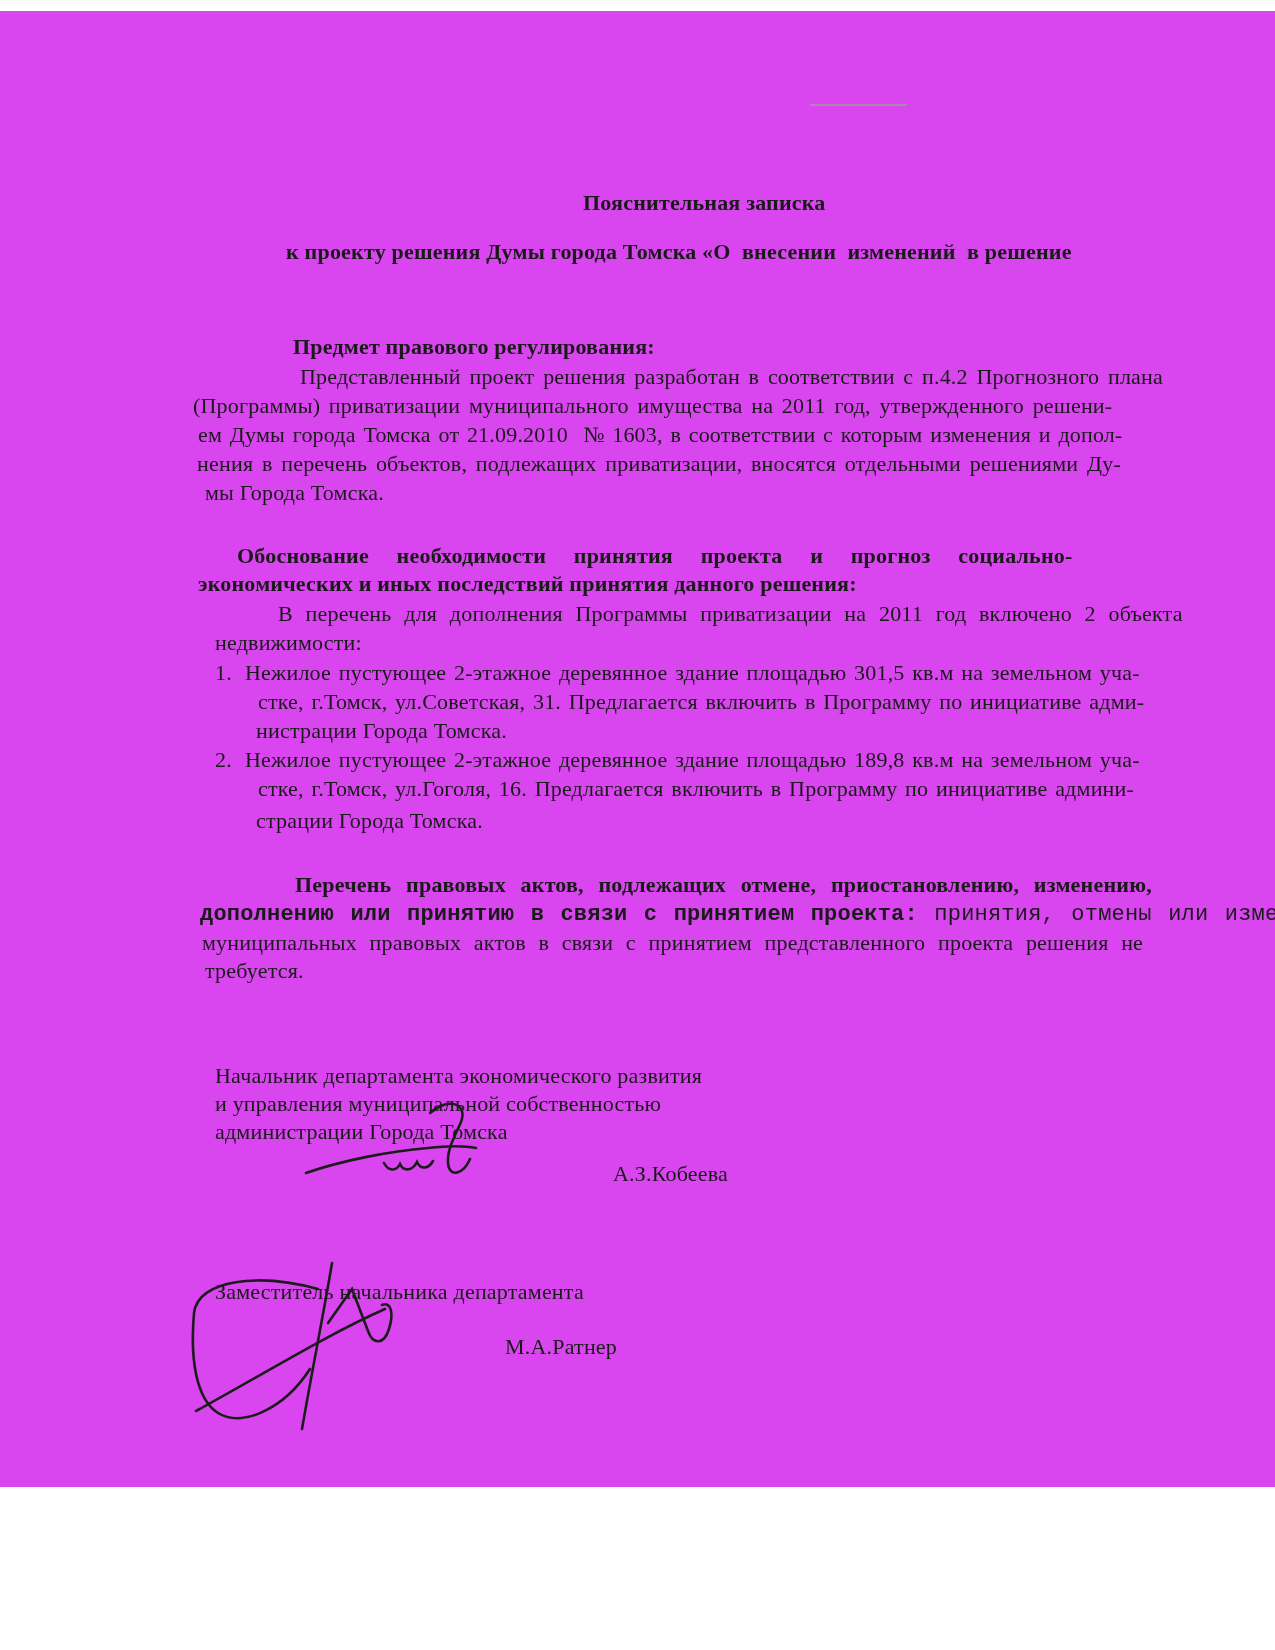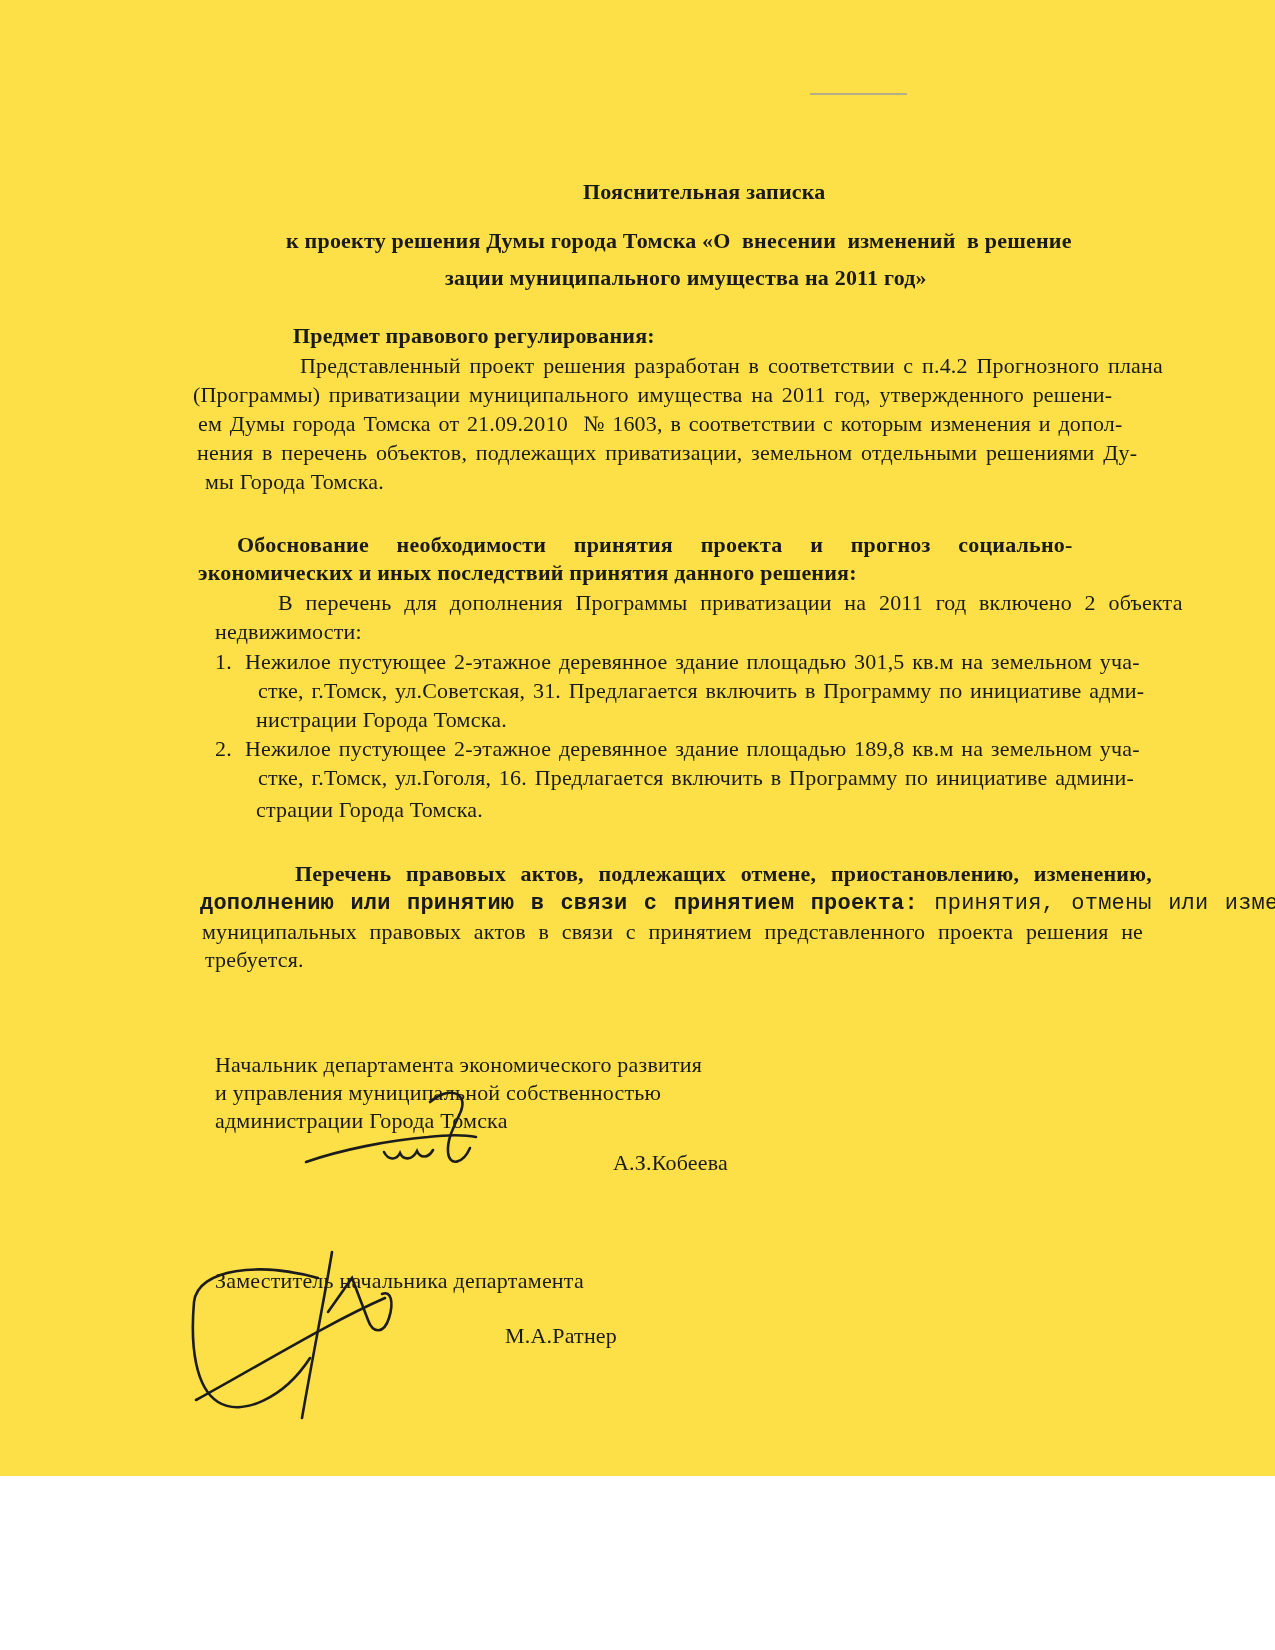--- a/index.html
+++ b/index.html
@@ -4,21 +4,21 @@
 <style>
   html,body{margin:0;padding:0;}
   body{
     width:1275px;height:1650px;
     background:#ffffff;
     font-family:"Liberation Serif","DejaVu Serif",serif;
     color:#1a1a1a;
     overflow:hidden;
     position:relative;
   }
-  .page{position:absolute;left:0;top:0;width:1275px;height:1476px;overflow:hidden;background:#fde047;}
+  .page{position:absolute;left:0;top:11px;width:1275px;height:1476px;overflow:hidden;background:#d946ef;}
   .line{
     position:absolute;
     white-space:pre;
     font-size:22px;
     line-height:28px;
     letter-spacing:0.2px;
   }
   .b{font-weight:700;}
   .ws2{word-spacing:2px;}
   .ws3{word-spacing:3px;}
@@ -34,27 +34,26 @@
 </style>
 </head>
 <body>
 
 <div class="page">
 
   <div class="artifact"></div>
 
   <div class="line b" style="left:583px;top:178px;">Пояснительная записка</div>
   <div class="line b" style="left:286px;top:206px;margin-top:21px;">к проекту решения Думы города Томска «О  внесении  изменений  в решение</div>
-  <div class="line b" style="left:445px;top:264px;">зации муниципального имущества на 2011 год»</div>
 
   <div class="line b" style="left:293px;top:322px;">Предмет правового регулирования:</div>
   <div class="line ws3" style="left:300px;top:352px;">Представленный проект решения разработан в соответствии с п.4.2 Прогнозного плана</div>
   <div class="line ws3" style="left:193px;top:381px;">(Программы) приватизации муниципального имущества на 2011 год, утвержденного решени-</div>
   <div class="line ws2" style="left:198px;top:410px;">ем Думы города Томска от 21.09.2010  № 1603, в соответствии с которым изменения и допол-</div>
-  <div class="line ws3" style="left:197px;top:439px;">нения в перечень объектов, подлежащих приватизации, земельном отдельными решениями Ду-</div>
+  <div class="line ws3" style="left:197px;top:439px;">нения в перечень объектов, подлежащих приватизации, вносятся отдельными решениями Ду-</div>
   <div class="line" style="left:205px;top:468px;">мы Города Томска.</div>
 
   <div class="line b ws22" style="left:237px;top:531px;">Обоснование необходимости принятия проекта и прогноз социально-</div>
   <div class="line b" style="left:198px;top:559px;">экономических и иных последствий принятия данного решения:</div>
   <div class="line ws7" style="left:278px;top:589px;">В перечень для дополнения Программы приватизации на 2011 год включено 2 объекта</div>
   <div class="line" style="left:215px;top:618px;">недвижимости:</div>
 
   <div class="line" style="left:215px;top:648px;">1.</div>
   <div class="line ws2" style="left:245px;top:648px;">Нежилое пустующее 2-этажное деревянное здание площадью 301,5 кв.м на земельном уча-</div>
   <div class="line ws2" style="left:258px;top:677px;">стке, г.Томск, ул.Советская, 31. Предлагается включить в Программу по инициативе адми-</div>

